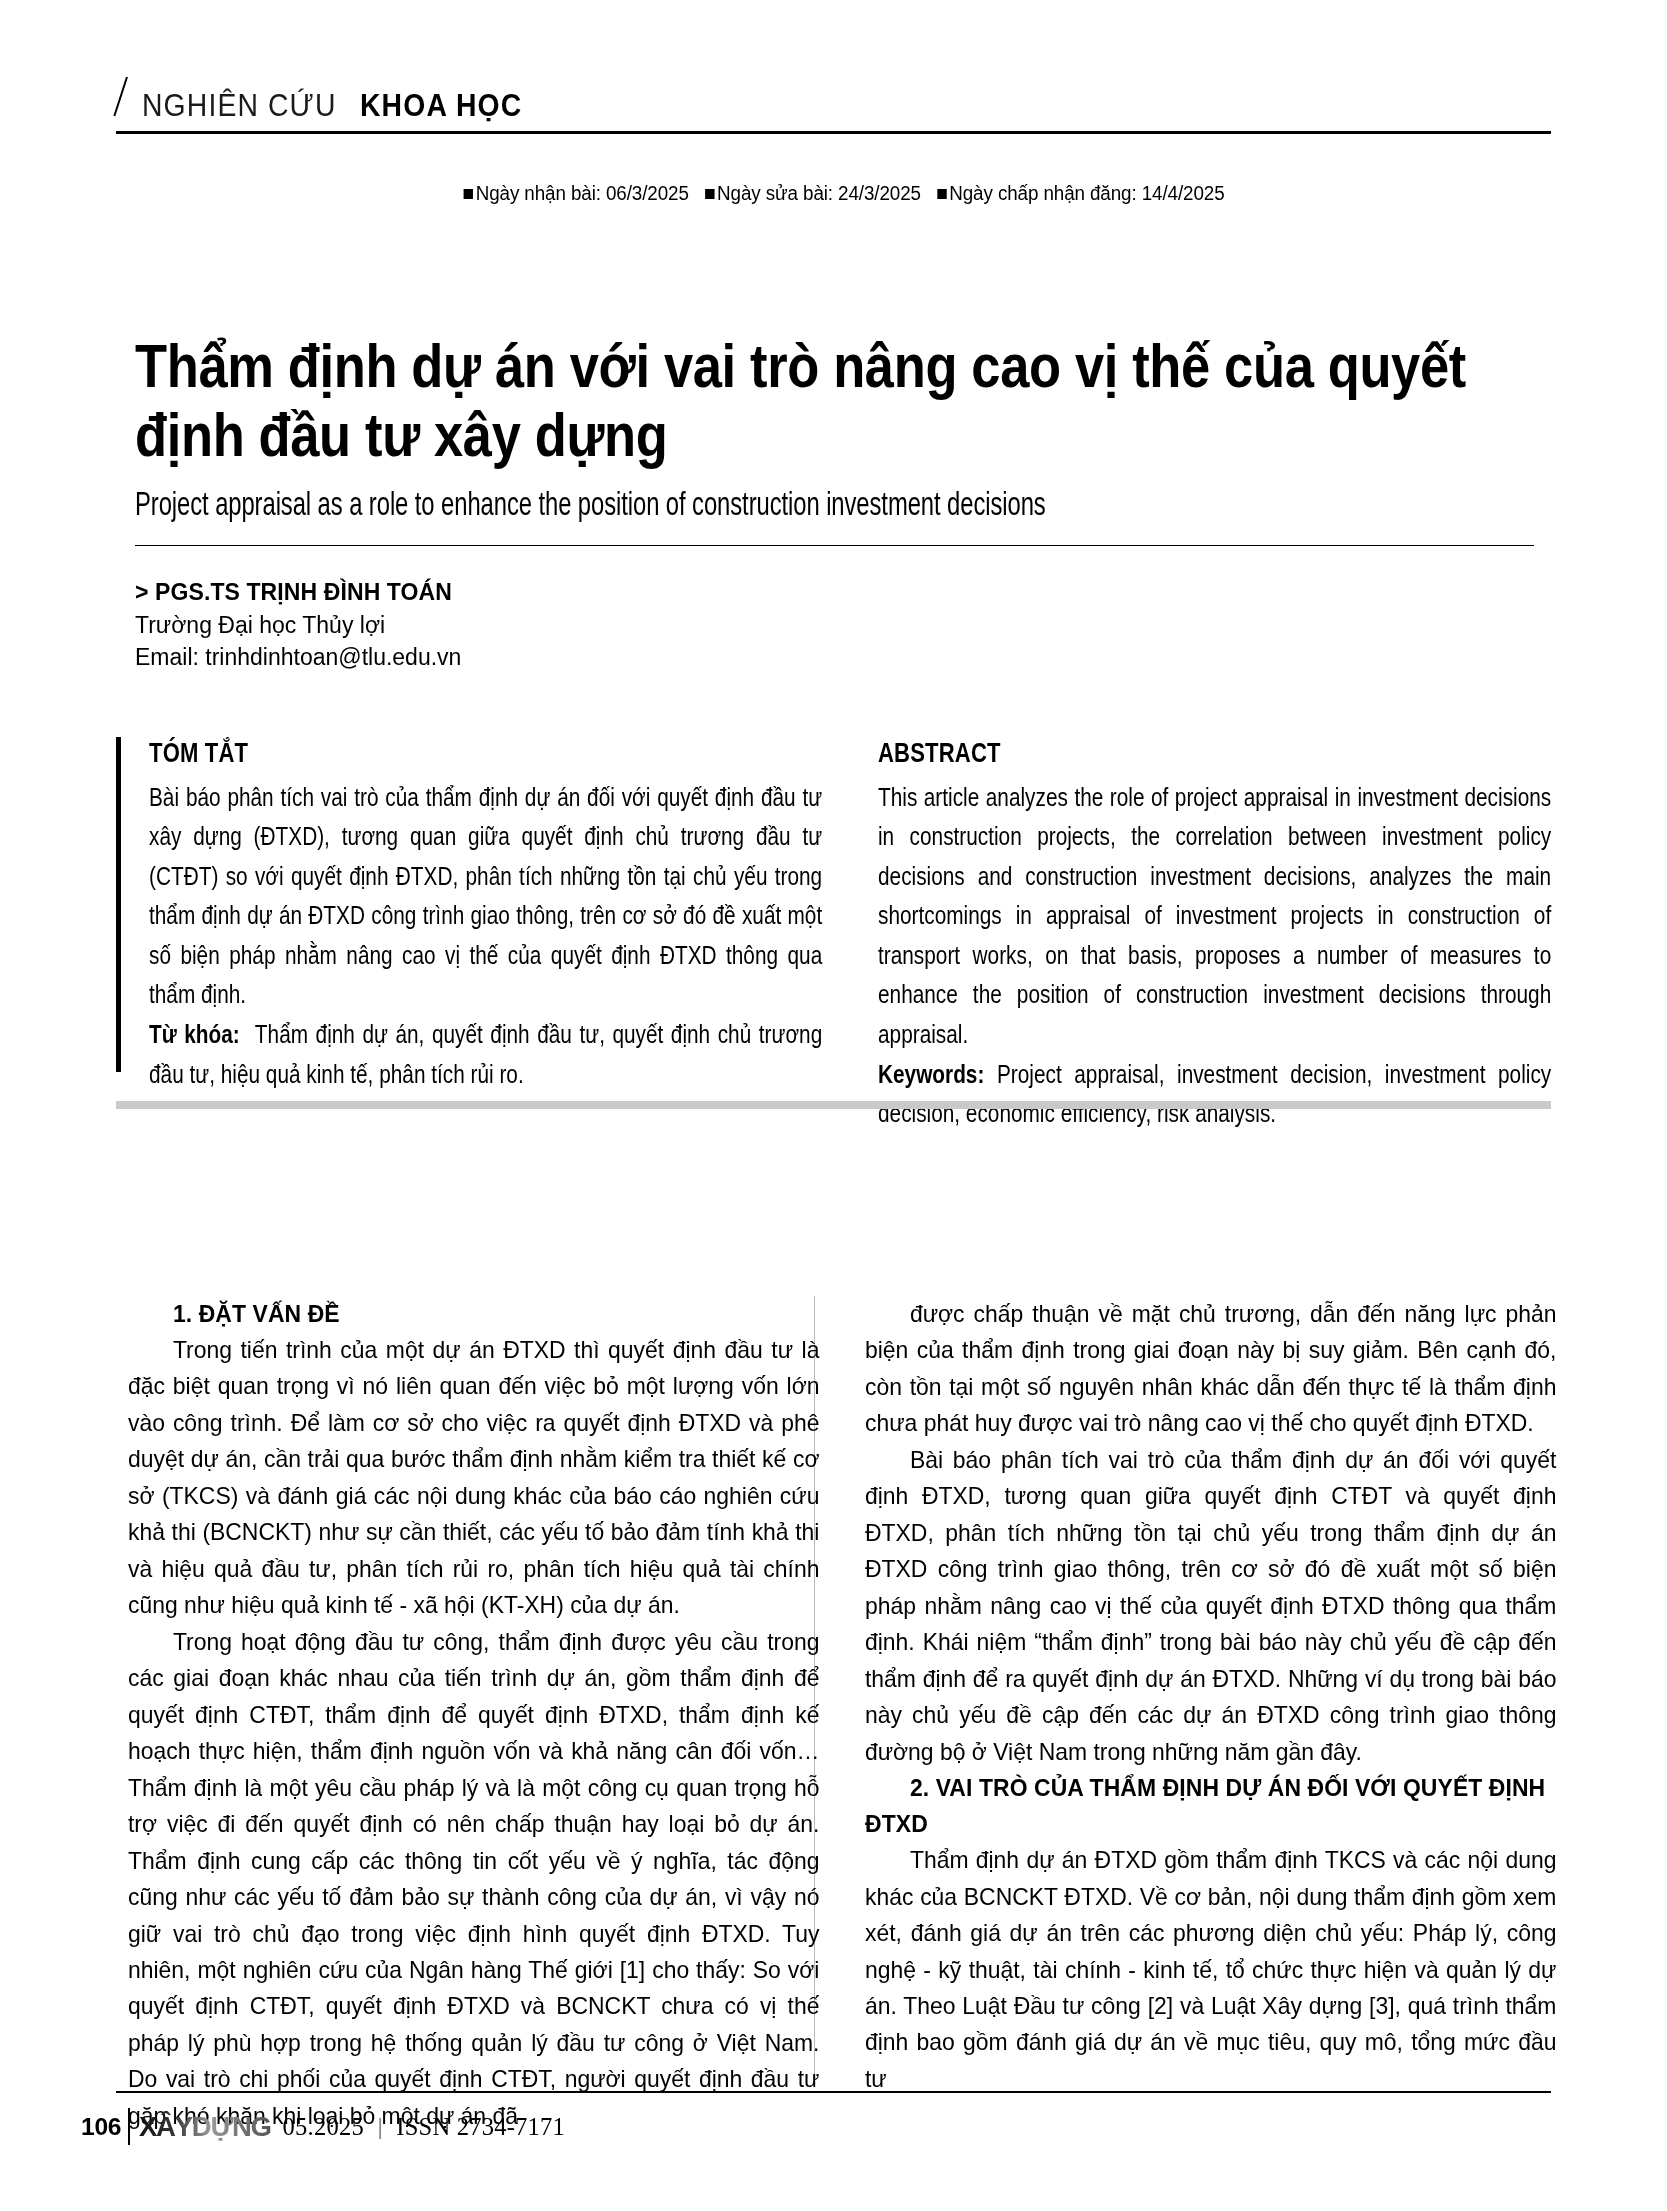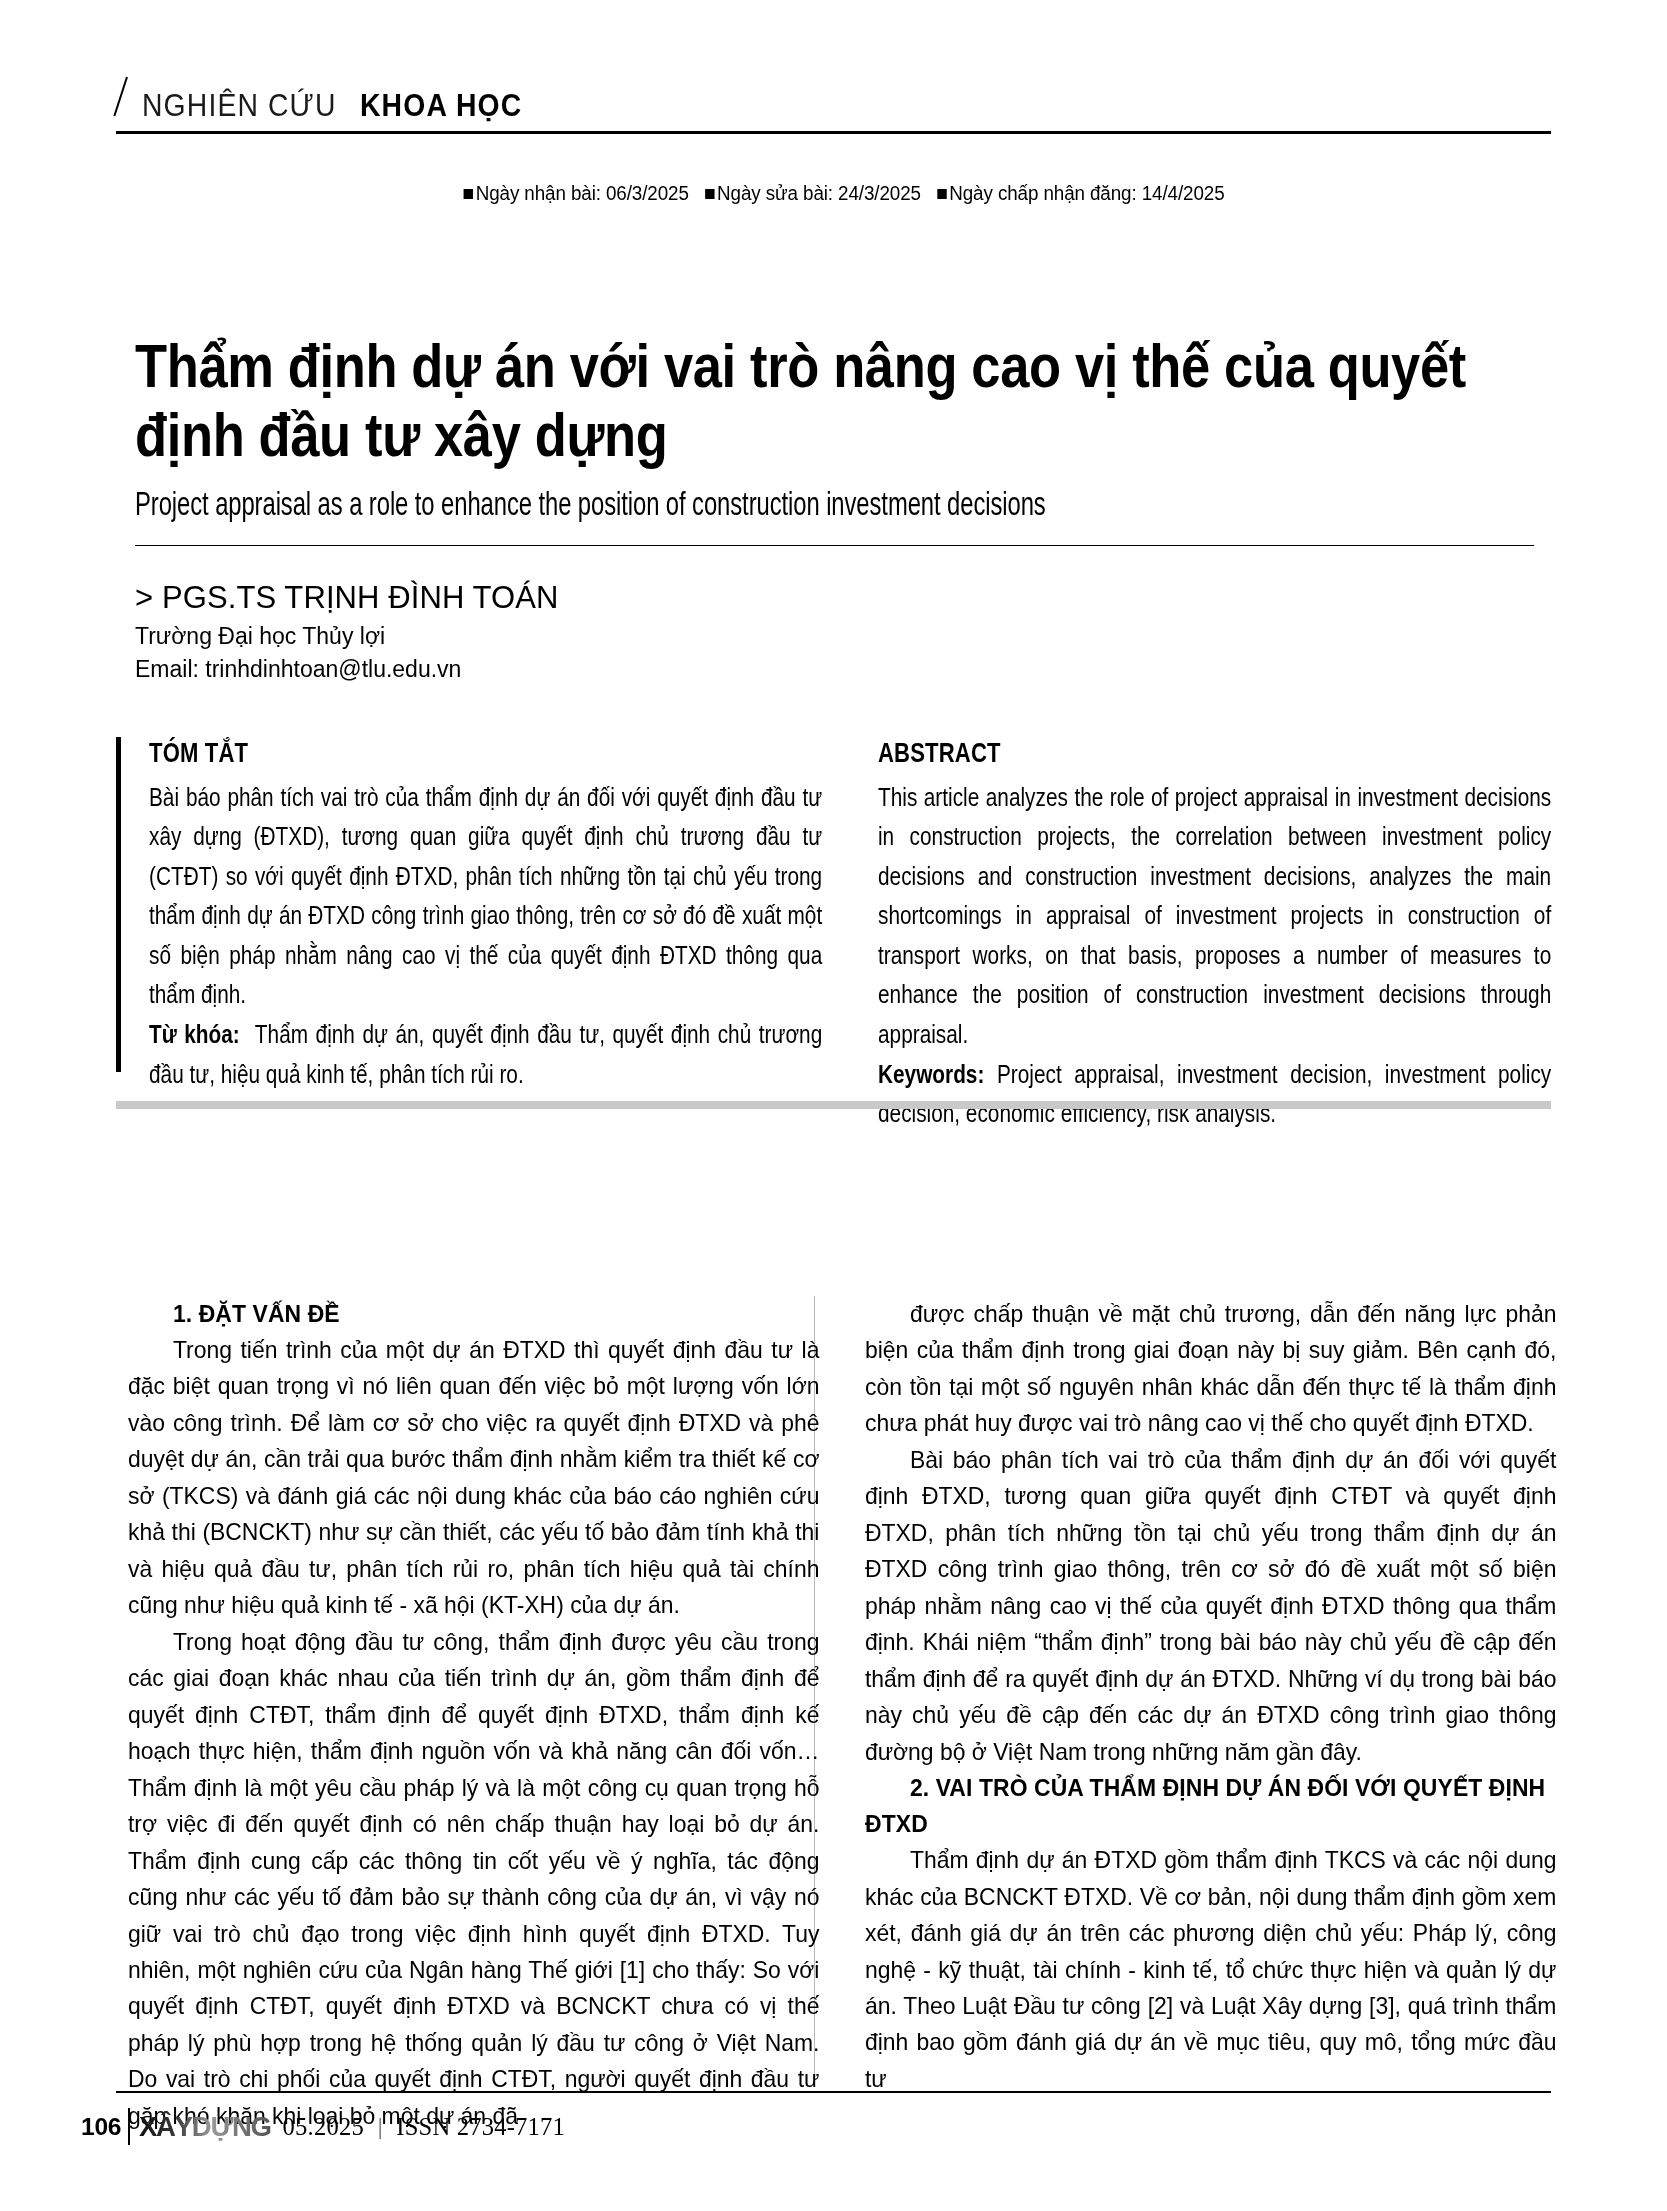--- a/index.html
+++ b/index.html
@@ -145,22 +145,22 @@
 
   
   .author-block {
     position: absolute;
     left: 135px;
     top: 576px;
     font-size: 23px;
     line-height: 1.42;
   }
   .author-name {
-    font-weight: 400;
-    font-size: 31px;
+    font-weight: 700;
+    font-size: 23px;
     letter-spacing: 0.1px;
   }
   .author-affil, .author-email {
     font-weight: 400;
     font-size: 23px;
   }
 
   
   .abstract-wrap {
     position: absolute;

